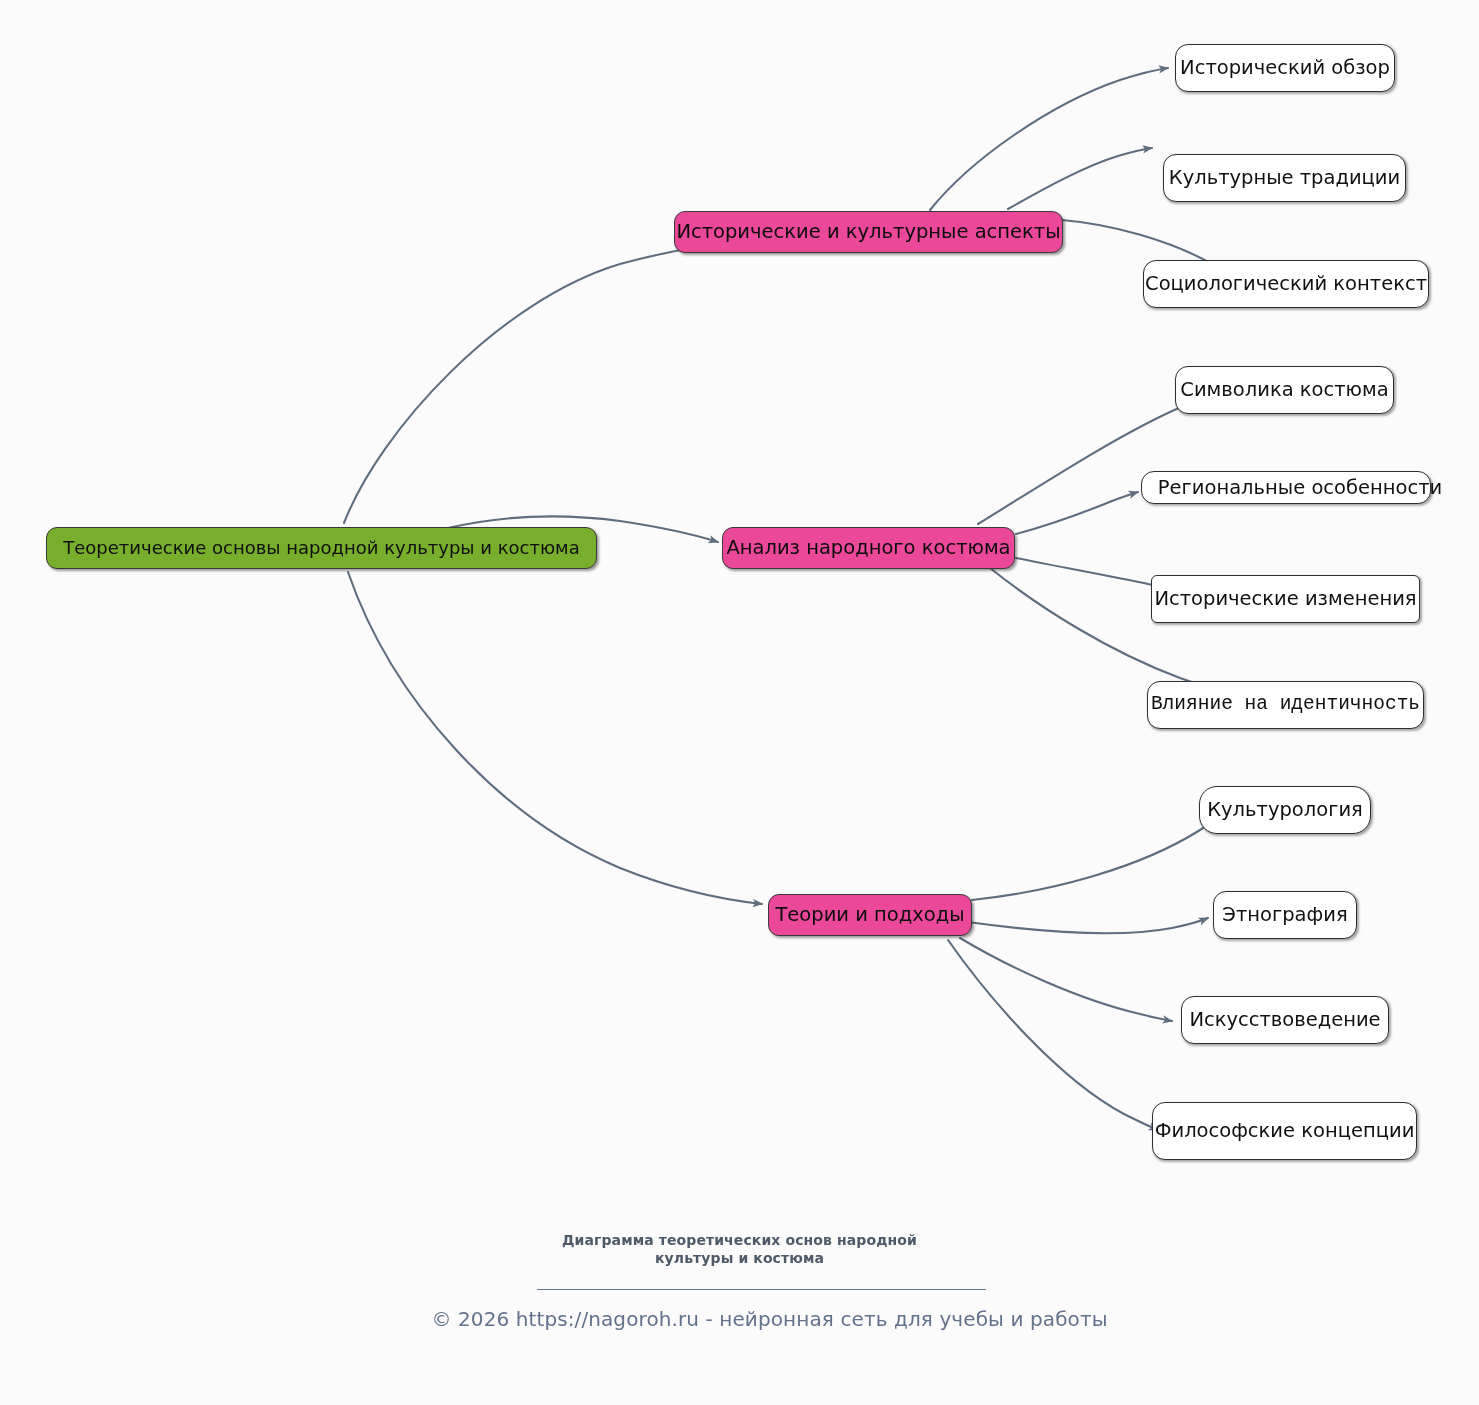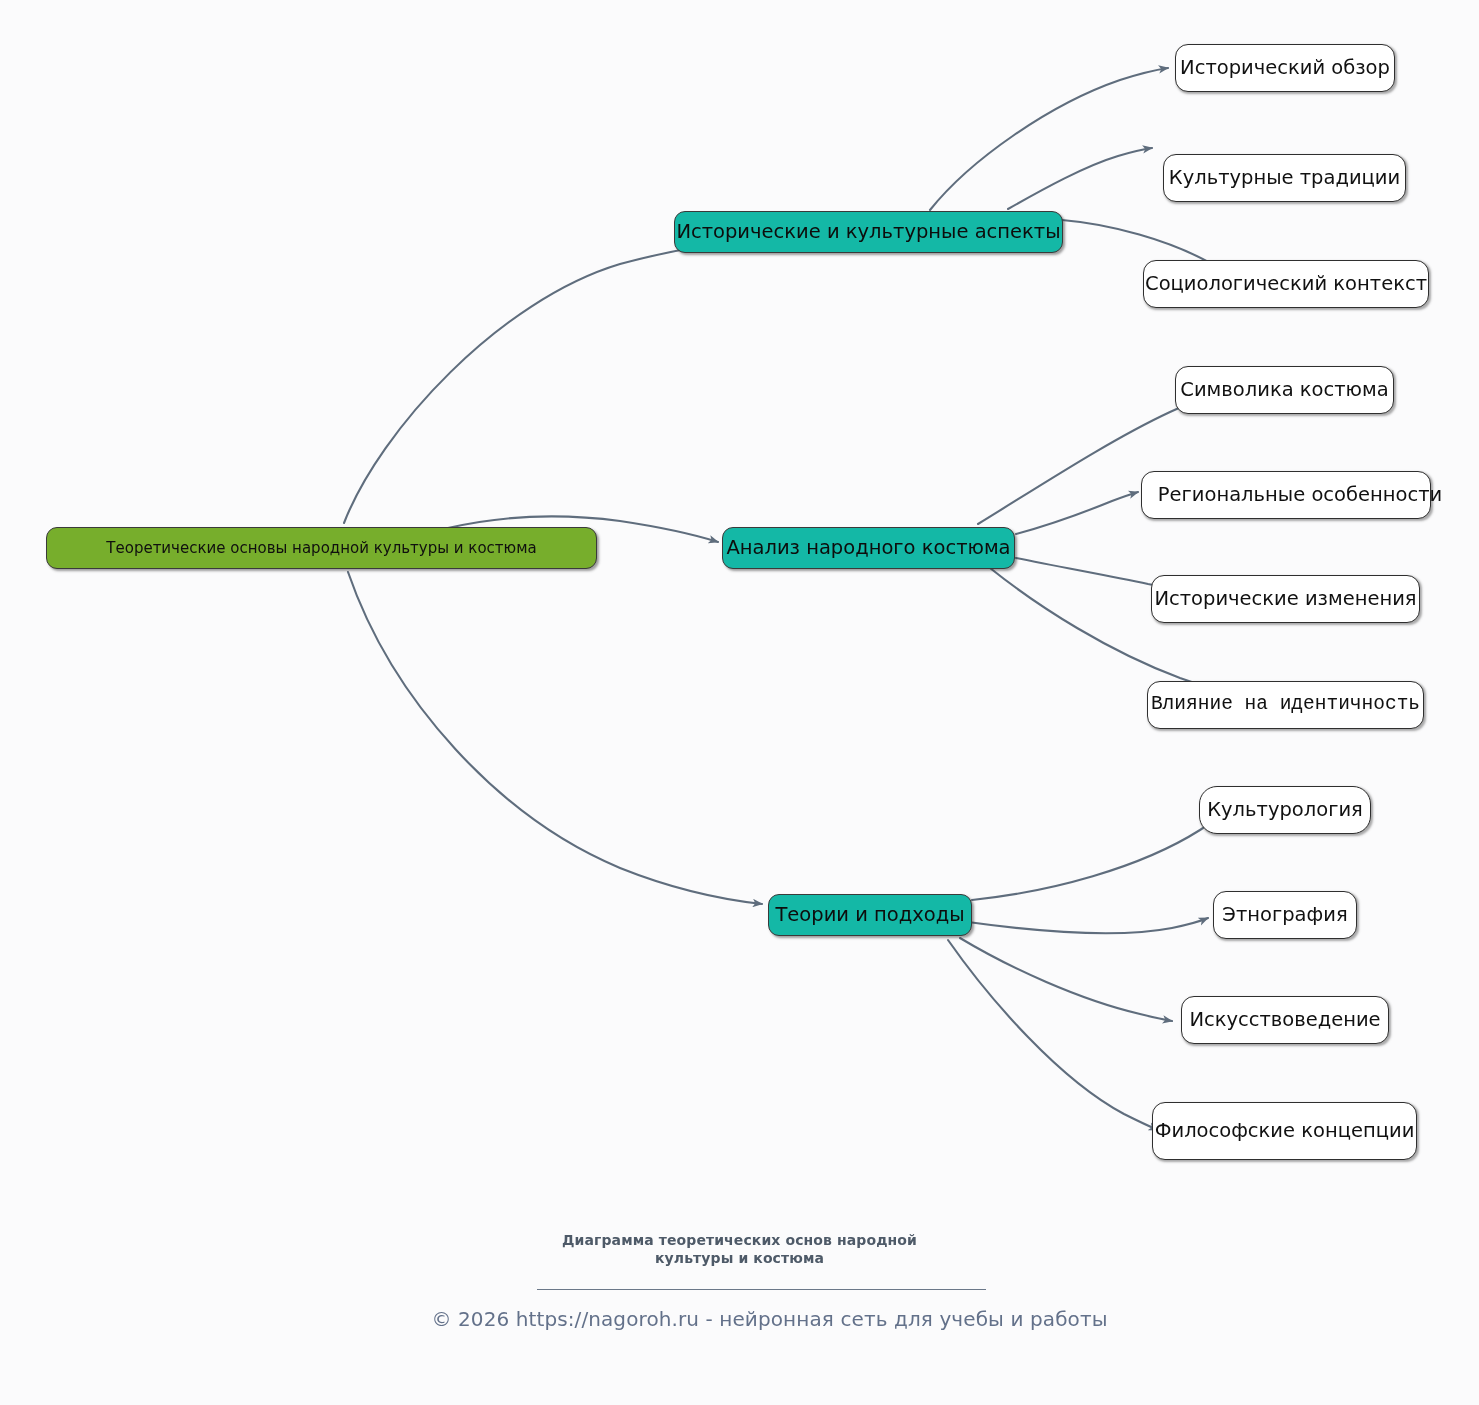--- a/index.html
+++ b/index.html
@@ -32,25 +32,25 @@
     justify-content: center;
     text-align: center;
     white-space: nowrap;
     line-height: 1.1;
   }
   .node-root {
     background: #77ae2c;
     border: 1.6px solid #3a3a3a;
     border-radius: 11px;
     color: #10100f;
-    font-size: 15px;
+    font-size: 18px;
     box-shadow: 2px 2px 2.5px rgba(40,40,40,0.45);
   }
   .node-branch {
-    background: #14b8a6;
+    background: #ec4899;
     border: 1.6px solid #3a3a3a;
     border-radius: 11px;
     color: #0d0d0c;
     font-size: 19.5px;
     box-shadow: 2px 2px 2.5px rgba(40,40,40,0.45);
   }
   .node-leaf {
     background: #ffffff;
     border: 1.7px solid #2f2f2f;
     border-radius: 13px;
@@ -154,25 +154,25 @@
   </div>
 
   <div class="node node-branch" style="left:722px; top:527px; width:293px; height:42px;">
     <span class="node-label">Анализ народного костюма</span>
   </div>
 
   <div class="node node-leaf" style="left:1175px; top:366px; width:219px; height:48px;">
     <span class="node-label">Символика костюма</span>
   </div>
 
-  <div class="node node-leaf" style="left:1141px; top:471px; width:290px; height:48px;padding-left:28px;">
+  <div class="node node-leaf" style="left:1141px; top:471px; width:290px; height:33px;padding-left:28px;">
     <span class="node-label">Региональные особенности</span>
   </div>
 
-  <div class="node node-leaf" style="left:1151px; top:575px; width:269px; height:48px;">
+  <div class="node node-leaf" style="left:1151px; top:575px; width:269px; height:48px;border-radius:6px;">
     <span class="node-label">Исторические изменения</span>
   </div>
 
   <div class="node node-leaf" style="left:1147px; top:681px; width:277px; height:48px;font-family:Liberation Mono, monospace;">
     <span class="node-label">Влияние на идентичность</span>
   </div>
 
   <div class="node node-branch" style="left:768px; top:894px; width:204px; height:42px;">
     <span class="node-label">Теории и подходы</span>
   </div>

